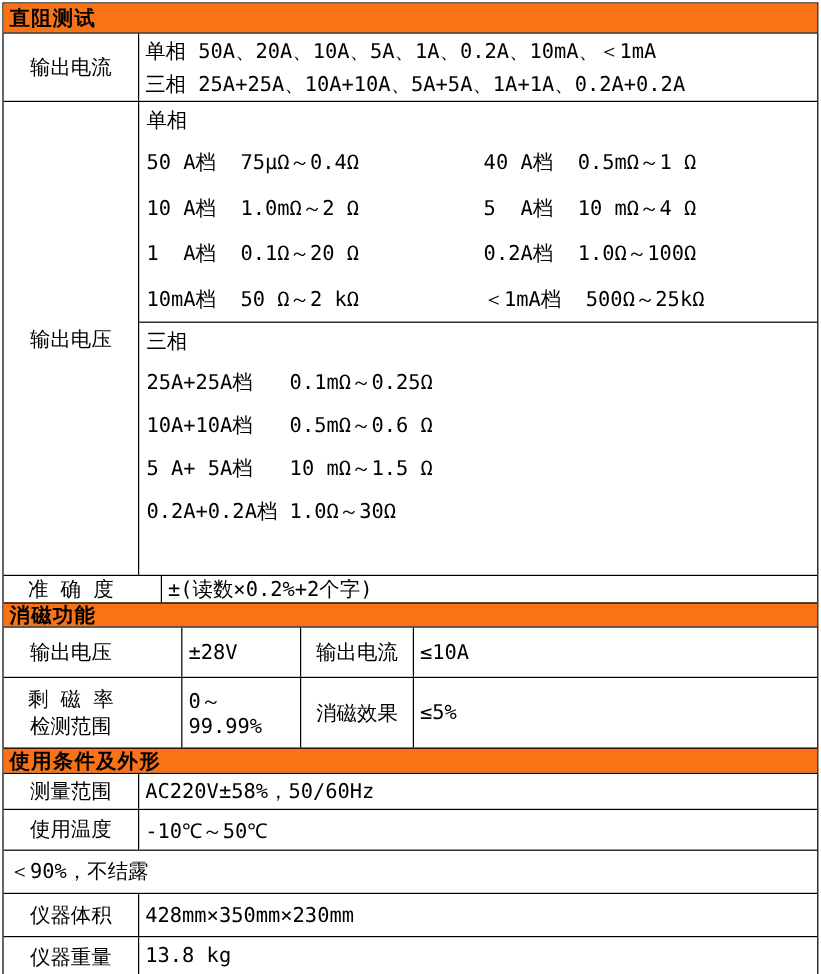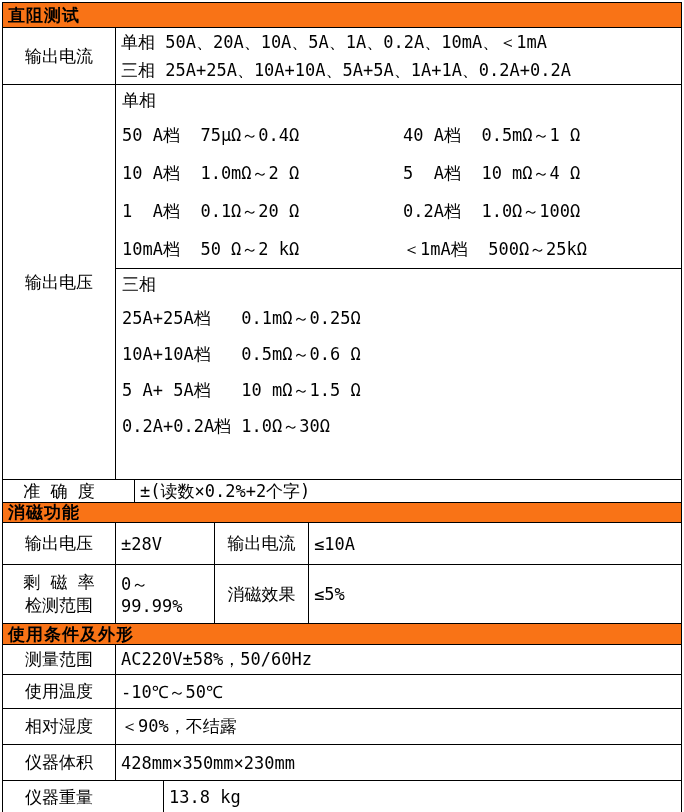--- a/index.html
+++ b/index.html
@@ -42,32 +42,32 @@
   .col { flex-direction: column; align-items: flex-start; justify-content: space-around; }
   .h-oc  { height: 57px; }
   .h-mr  { height: 395px; }
   .h-acc { height: 23px; gap: 19px; }
   .h-d1  { height: 42px; }
   .h-d2  { height: 59px; }
   .h-c1 { height: 30px; }
   .h-c2 { height: 34px; }
   .h-c3 { height: 36px; }
   .h-c4 { height: 36px; }
-  .h-c5 { height: 33px; gap: 48px; }
+  .h-c5 { height: 33px; }
   .mr-val { flex-direction: column; align-items: stretch; padding: 0; justify-content: flex-start; }
   .sp-block { height: 183px; }
   .tp-block { height: 212px; border-top: 1px solid #000; }
   .m-title { height: 31px; display: flex; align-items: center; padding-left: 6px; white-space: pre; }
   .sp-block .m-line { height: 38px; display: flex; align-items: center; padding-left: 6px; white-space: pre; gap: 44px; }
   .tp-block .m-line { height: 36px; display: flex; align-items: center; padding-left: 6px; white-space: pre; }
   .pair-left { display: inline-block; width: 237px; white-space: pre; }
   .pair-right { white-space: pre; }
   .pre { white-space: pre; }
   .prewrap { white-space: pre-line; }
-  .w99 { width: 99px; flex: 0 0 99px; }
+  .w99 { width: 99px; flex: 0 0 99px; margin-left: 36px; }
   .w94 { width: 94px; flex: 0 0 94px; justify-content: center; text-align: center; padding: 0 2px; }
 </style>
 </head>
 <body>
 
 <div class="tbl">
 
   <div class="sec-header h-hdr1">
     <span>直阻测试</span>
   </div>
@@ -138,21 +138,20 @@
 
   <div class="row h-c1">
     <div class="cell lbl">测量范围</div>
     <div class="cell val">AC220V±58%，50/60Hz</div>
   </div>
   <div class="row h-c2">
     <div class="cell lbl">使用温度</div>
     <div class="cell val">-10℃～50℃</div>
   </div>
   <div class="row h-c3">
-    <div class="cell lbl">相对湿度</div>
     <div class="cell val">＜90%，不结露</div>
   </div>
   <div class="row h-c4">
     <div class="cell lbl">仪器体积</div>
     <div class="cell val">428mm×350mm×230mm</div>
   </div>
   <div class="row h-c5">
     <div class="cell lbl">仪器重量</div>
     <div class="cell val">13.8 kg</div>
   </div>

